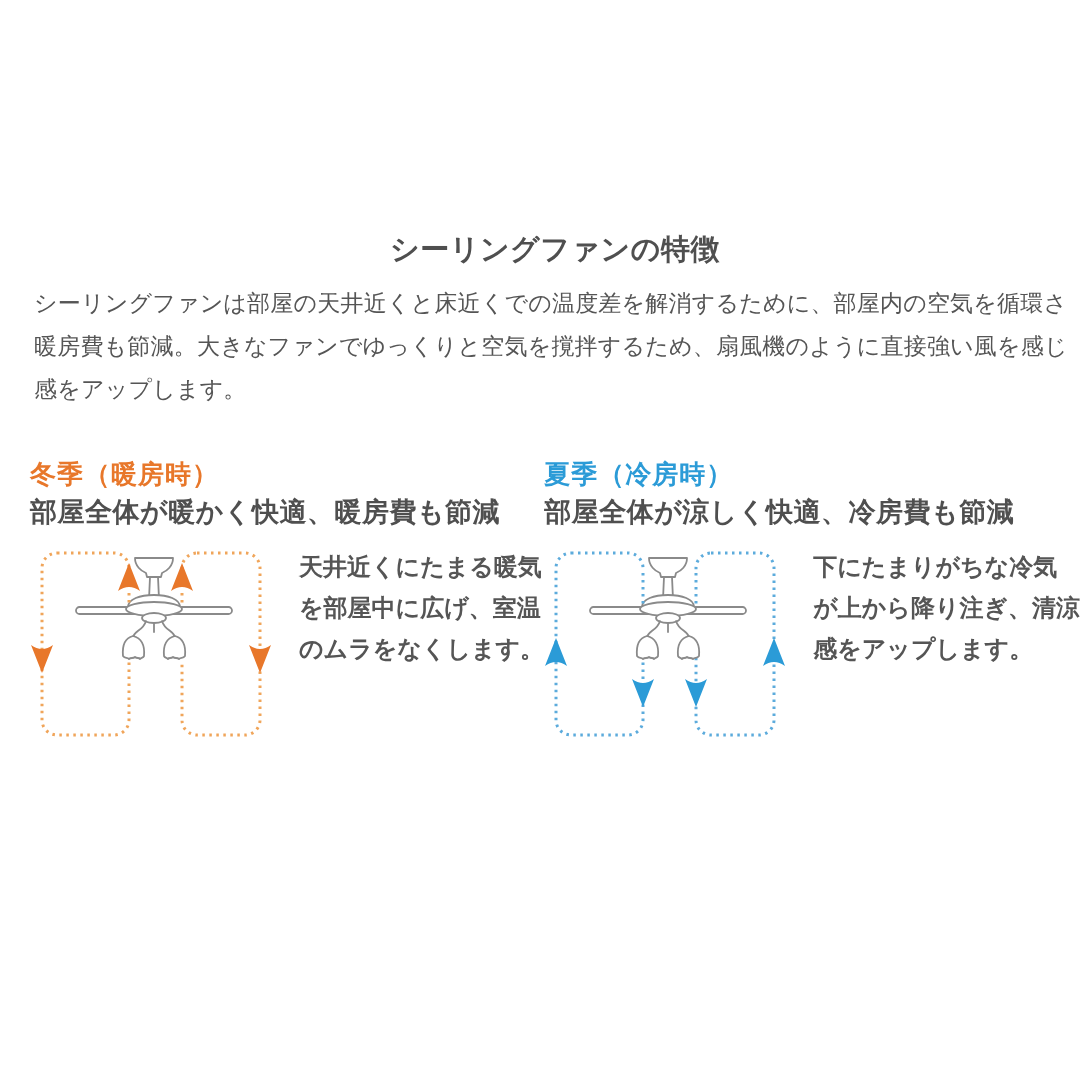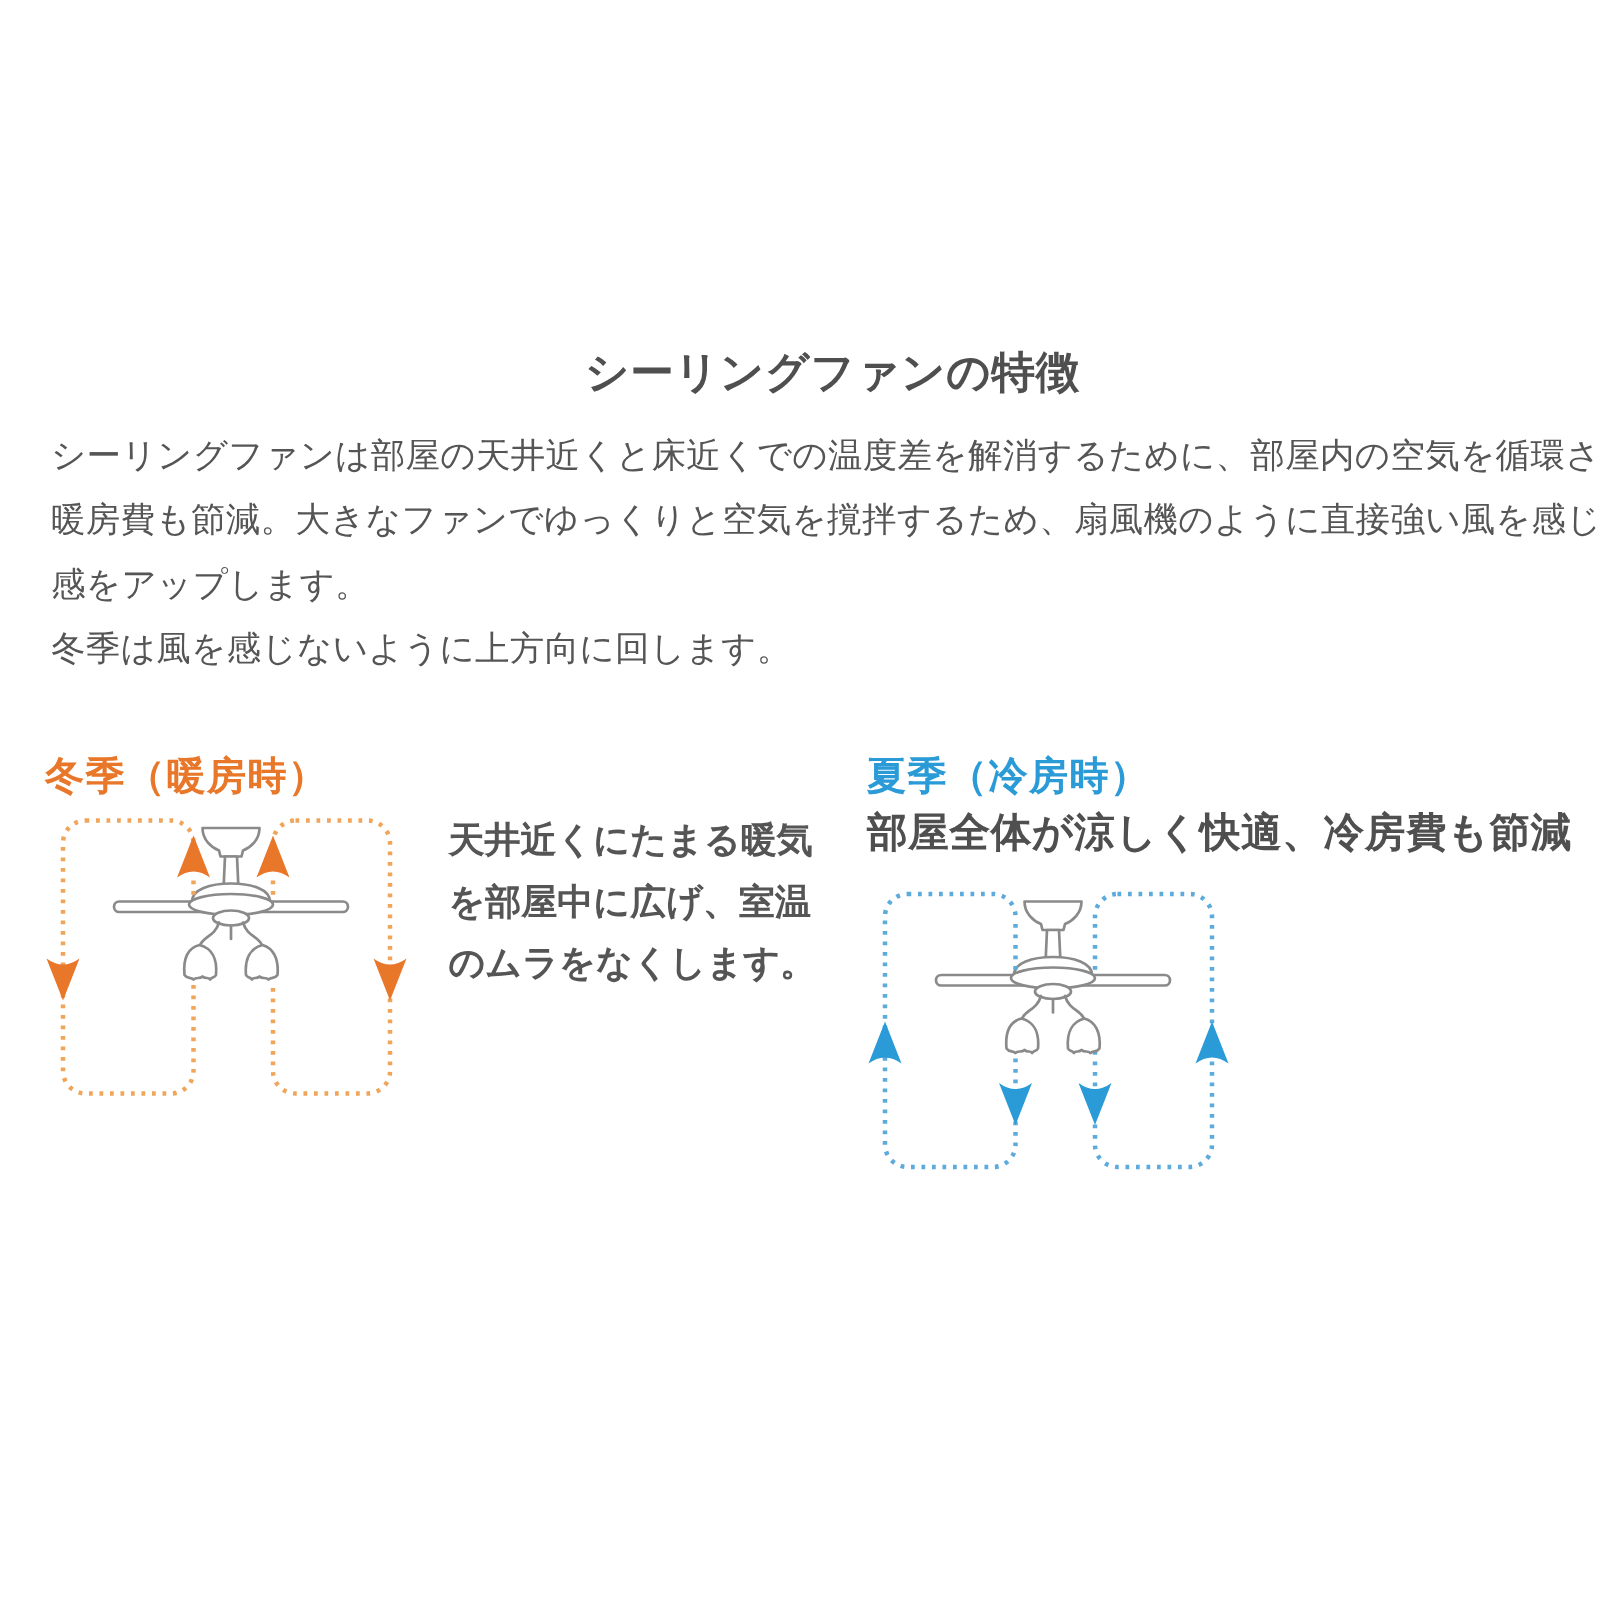--- a/index.html
+++ b/index.html
@@ -95,27 +95,27 @@
 <body>
 
 <div class="page">
 
   <h1 class="page-title">シーリングファンの特徴</h1>
 
   <div class="intro">
     <div class="intro-line">シーリングファンは部屋の天井近くと床近くでの温度差を解消するために、部屋内の空気を循環さ</div>
     <div class="intro-line">暖房費も節減。大きなファンでゆっくりと空気を撹拌するため、扇風機のように直接強い風を感じ</div>
     <div class="intro-line">感をアップします。</div>
-    <div class="intro-line">冬季は風を感じないように上方向に回します。</div>
   </div>
 
   <div class="sections">
 
     <section class="section winter">
       <h2 class="season-heading">冬季（暖房時）</h2>
+      <h3 class="season-subtitle">部屋全体が暖かく快適、暖房費も節減</h3>
       <div class="diagram-row">
         <svg class="diagram" width="245" height="198" viewBox="0 0 245 198" aria-hidden="true">
           <rect class="loop" x="12" y="8" width="87" height="182" rx="15"></rect>
           <rect class="loop" x="152" y="8" width="78" height="182" rx="15"></rect>
           <rect class="mask" x="84" y="26" width="80" height="90"></rect>
           <g class="fan">
             <path d="M105,13 h38 c0,8 -6,13 -11,15 l-1,4 h-14 l-1,-4 c-5,-2 -11,-7 -11,-15 z"></path>
             <path d="M120,32 h8 l1,22 h-10 z"></path>
             <rect x="46" y="62" width="156" height="7" rx="3.5"></rect>
             <path d="M98,62 c0,-8 12,-12 26,-12 c14,0 26,4 26,12 z"></path>
@@ -163,17 +163,22 @@
             <path d="M103,91 c-8,2 -11,9 -10,20 c2,3 4,1 6,3 c2,-2 4,0 6,-2 c2,2 4,0 5,2 c2,-2 3,-1 4,-3 c1,-11 -3,-18 -11,-20 z"></path>
             <path d="M145,91 c-8,2 -12,9 -11,20 c1,2 2,1 4,3 c1,-2 3,0 5,-2 c2,2 4,0 6,2 c2,-2 4,0 6,-3 c1,-11 -3,-18 -10,-20 z"></path>
           </g>
           <line class="tail" x1="99" y1="28" x2="99" y2="60"></line>
           <line class="tail" x1="152" y1="28" x2="152" y2="60"></line>
           <path class="arrow" d="M12,93 L23,121 Q12,113 1,121 Z"></path>
           <path class="arrow" d="M230,93 L241,121 Q230,113 219,121 Z"></path>
           <path class="arrow" d="M99,162 L110,134 Q99,142 88,134 Z"></path>
           <path class="arrow" d="M152,162 L163,134 Q152,142 141,134 Z"></path>
         </svg>
+        <p class="desc">
+          <span class="desc-line" style="display:block">下にたまりがちな冷気</span>
+          <span class="desc-line" style="display:block">が上から降り注ぎ、清涼</span>
+          <span class="desc-line" style="display:block">感をアップします。</span>
+        </p>
       </div>
     </section>
 
   </div>
 </div>
 
 </body></html>

